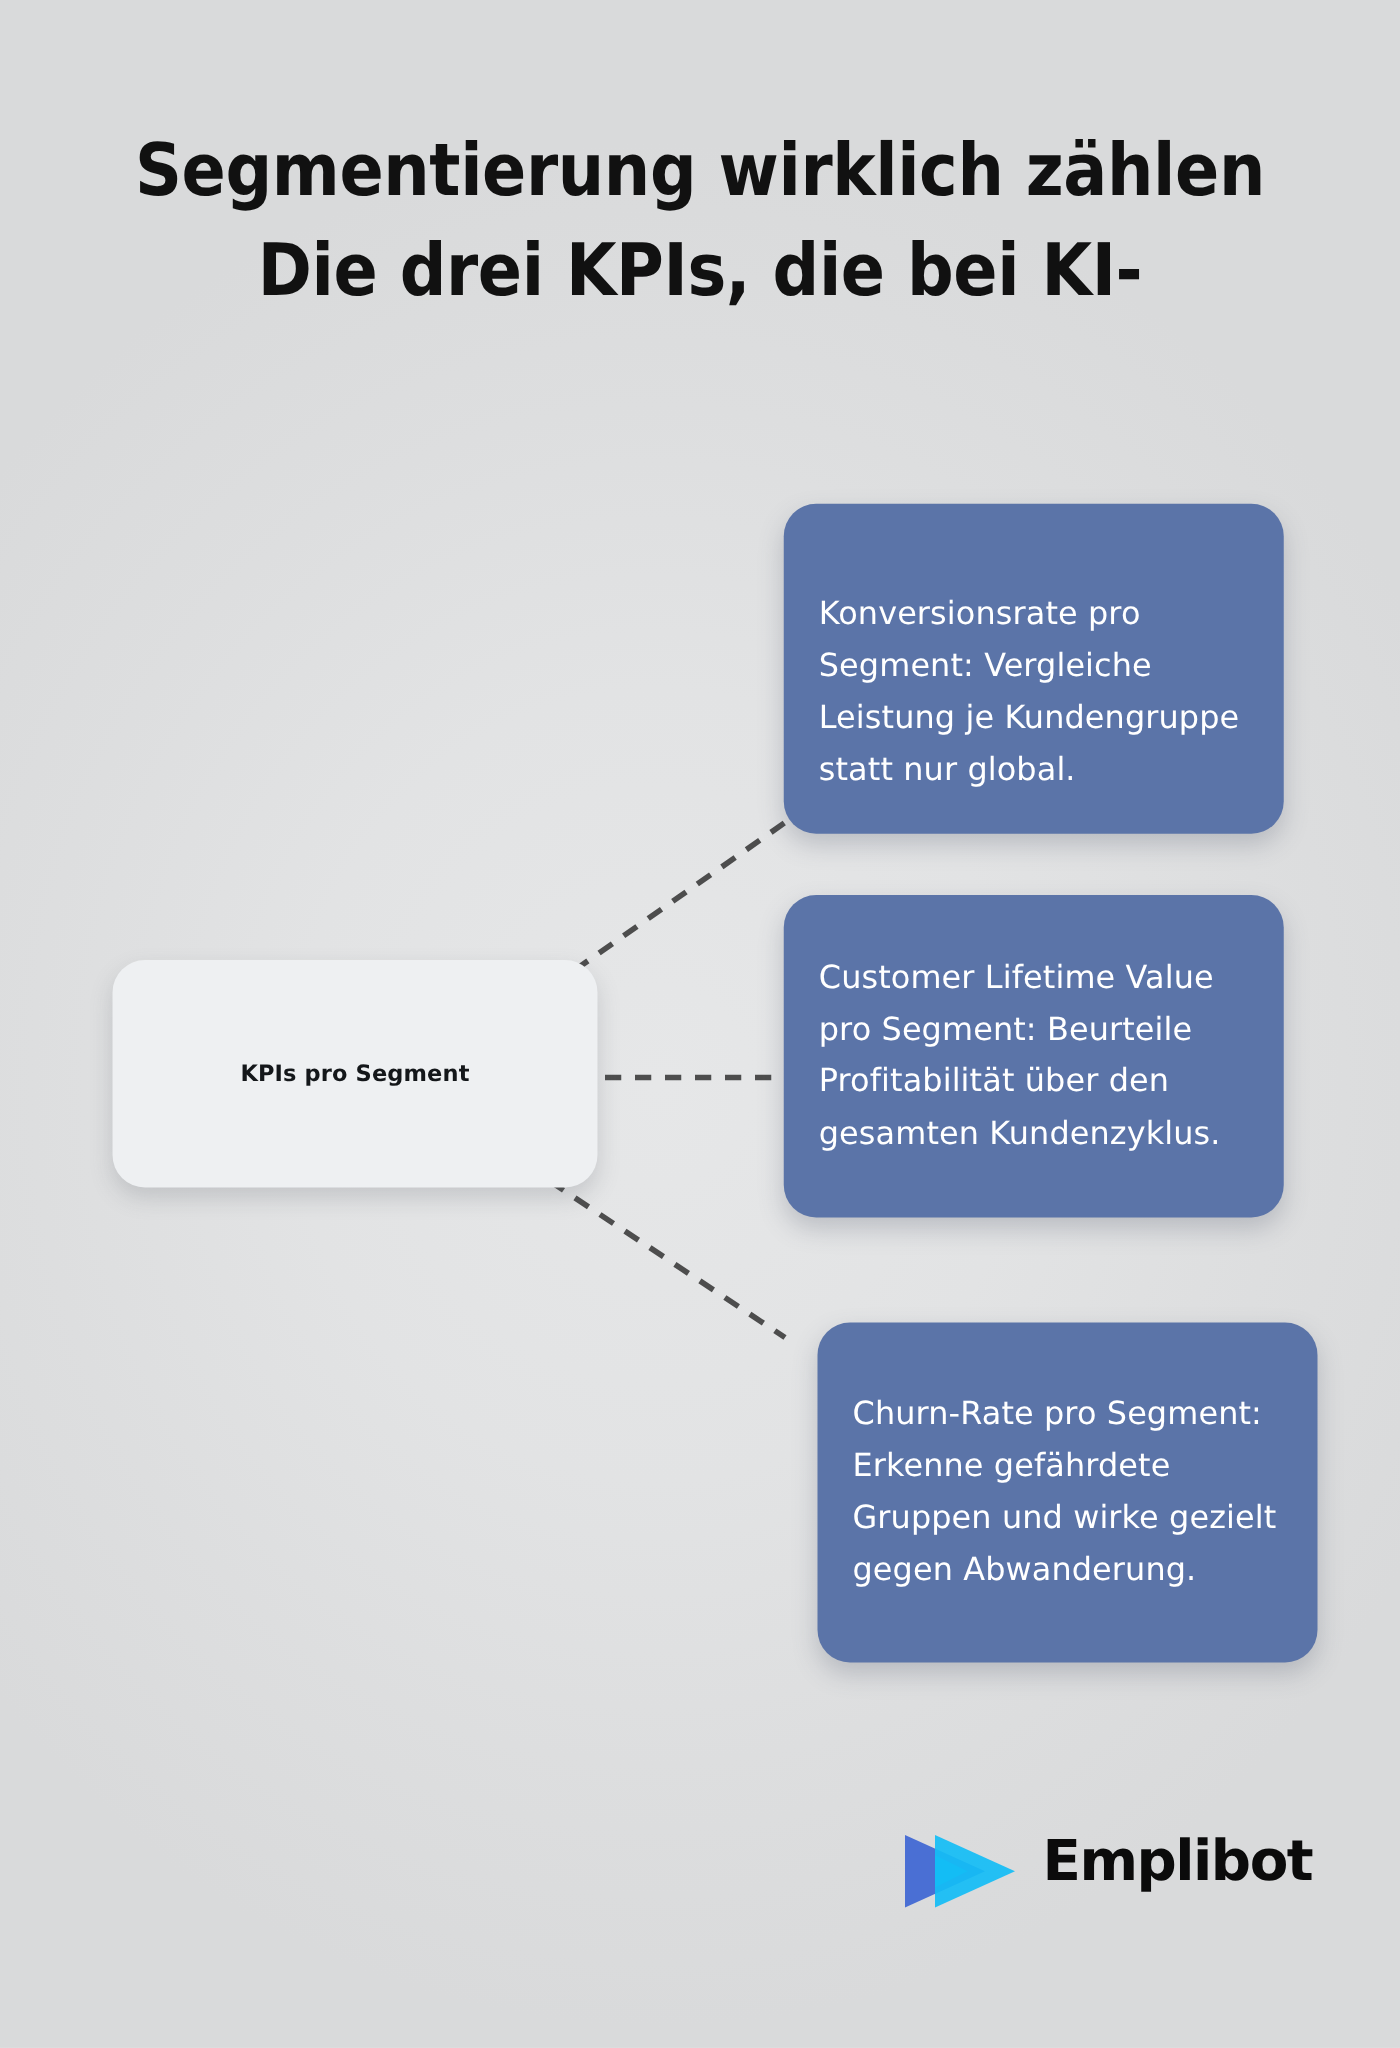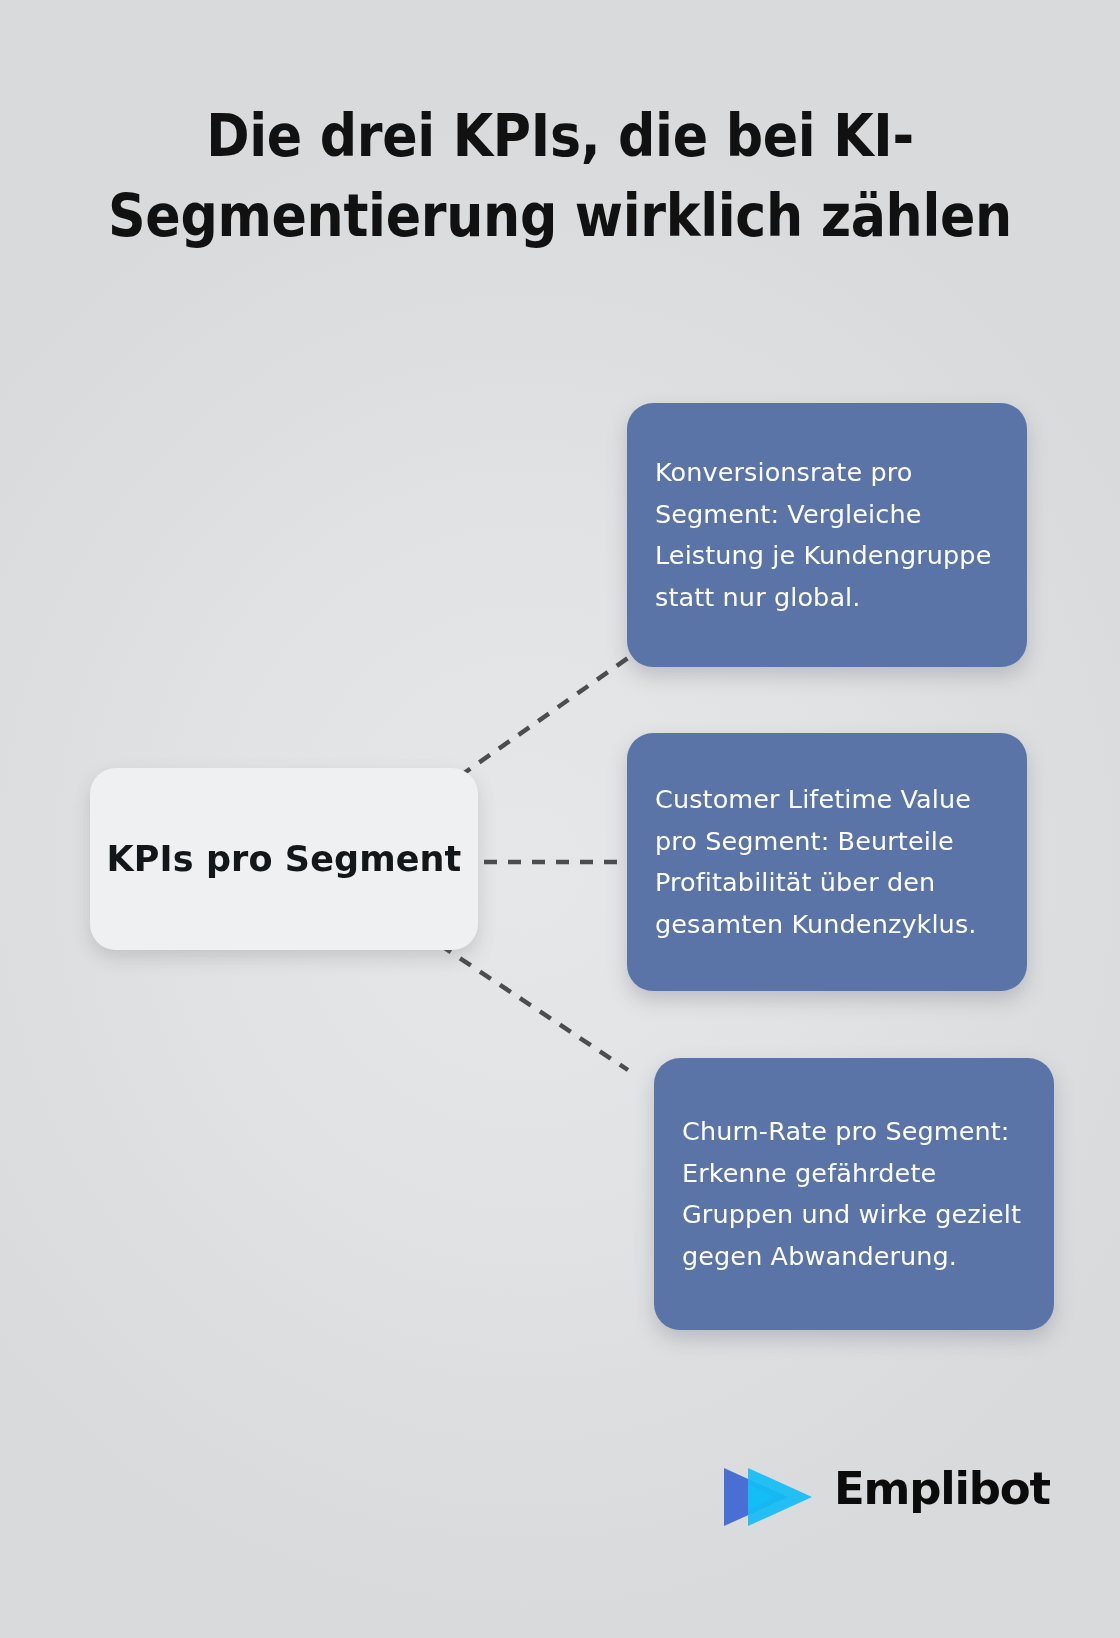--- a/index.html
+++ b/index.html
@@ -62,21 +62,21 @@
     box-shadow: 0 8px 18px rgba(90, 95, 105, 0.22);
     display: flex;
     align-items: center;
     justify-content: center;
     z-index: 3;
   }
   #center-node .label {
     color: #14171a;
     font-family: "DejaVu Sans", sans-serif;
     font-weight: 700;
-    font-size: 35px;
+    font-size: 18px;
     letter-spacing: 0.1px;
     text-align: center;
   }
 
   
   .branch {
     position: absolute;
     left: 627px;
     width: 400px;
     background: #5b74a8;
@@ -89,22 +89,22 @@
     align-items: center;
   }
   .branch .btext {
     color: #ffffff;
     font-family: "DejaVu Sans", sans-serif;
     font-weight: 400;
     font-size: 25.5px;
     line-height: 41.5px;
     letter-spacing: 0.1px;
   }
-  #branch-0 { top: 403px; height: 264px; }
-  #branch-1 { top: 733px; height: 258px; align-items: center; }
+  #branch-0 { top: 403px; height: 264px; align-items: flex-end; }
+  #branch-1 { top: 716px; height: 258px; align-items: center; }
   #branch-2 { top: 1058px; height: 272px; margin-left: 27px; }
 
   
   #logo {
     position: absolute;
     left: 722px;
     top: 1466px;
     width: 300px;
     height: 70px;
     display: flex;
@@ -122,22 +122,22 @@
     line-height: 1;
     white-space: nowrap;
   }
 </style>
 </head>
 <body>
 
 <div id="canvas">
 
   <div id="title">
+    <span class="tline">Segmentierung wirklich zählen</span>
     <span class="tline">Die drei KPIs, die bei KI-</span>
-    <span class="tline">Segmentierung wirklich zählen</span>
   </div>
 
   <svg id="connectors" viewBox="0 0 1120 1638" xmlns="http://www.w3.org/2000/svg">
     <line x1="440" y1="790" x2="628" y2="658" stroke="#4d4d4d" stroke-width="4.5" stroke-dasharray="13 11" stroke-linecap="butt"></line>
     <line x1="484" y1="862" x2="624" y2="862" stroke="#4d4d4d" stroke-width="4.5" stroke-dasharray="13 11" stroke-linecap="butt"></line>
     <line x1="440" y1="945" x2="628" y2="1070" stroke="#4d4d4d" stroke-width="4.5" stroke-dasharray="13 11" stroke-linecap="butt"></line>
   </svg>
 
   <div id="center-node">
     <span class="label">KPIs pro Segment</span>

